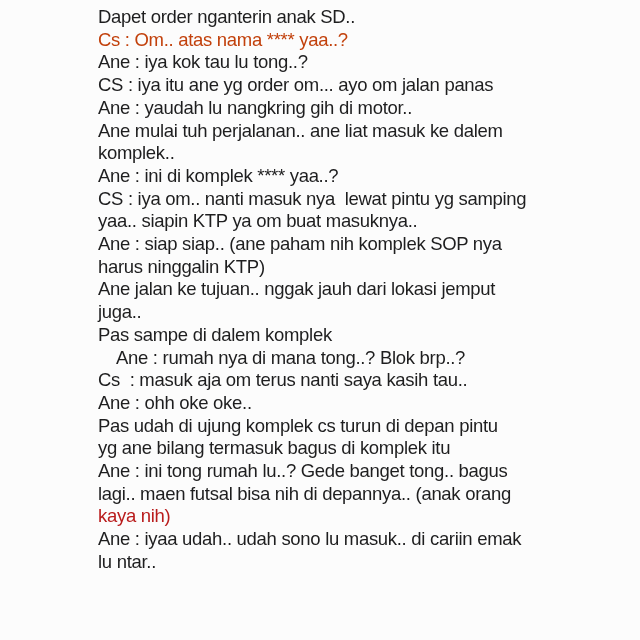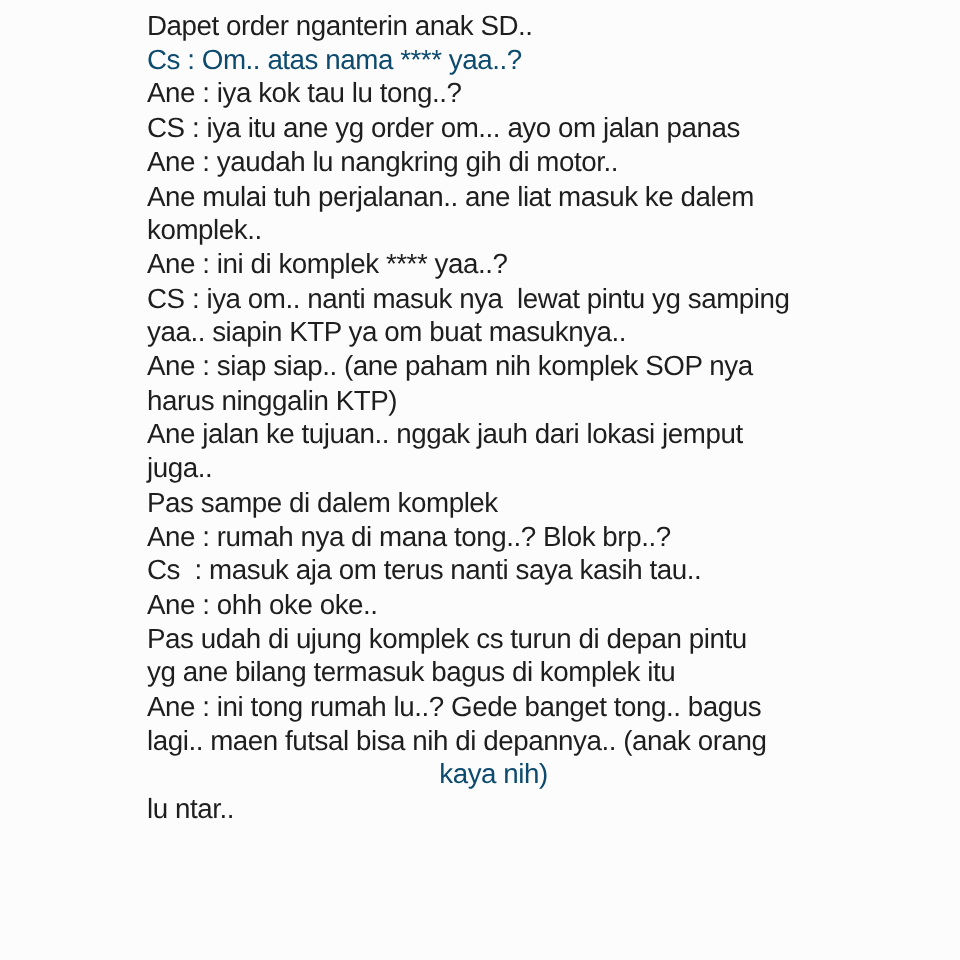--- a/index.html
+++ b/index.html
@@ -26,36 +26,37 @@
     letter-spacing: -0.3px;
     color: #1e1e1f;
     font-weight: 400;
   }
 </style>
 </head>
 <body style="background: rgb(252, 252, 252);">
 
 <div class="story">
     <div class="line" style="color: rgb(30, 30, 31);">Dapet order nganterin anak SD..</div>
-    <div class="line" style="color: #0c4a6e;">Cs : Om.. atas nama **** yaa..?</div>
+    <div class="line" style="color: #c2410c;">Cs : Om.. atas nama **** yaa..?</div>
     <div class="line" style="color: rgb(30, 30, 31);">Ane : iya kok tau lu tong..?</div>
     <div class="line" style="color: rgb(30, 30, 31);">CS : iya itu ane yg order om... ayo om jalan panas</div>
     <div class="line" style="color: rgb(30, 30, 31);">Ane : yaudah lu nangkring gih di motor..</div>
     <div class="line" style="color: rgb(30, 30, 31);">Ane mulai tuh perjalanan.. ane liat masuk ke dalem</div>
     <div class="line" style="color: rgb(30, 30, 31);">komplek..</div>
     <div class="line" style="color: rgb(30, 30, 31);">Ane : ini di komplek **** yaa..?</div>
     <div class="line" style="color: rgb(30, 30, 31);">CS : iya om.. nanti masuk nya  lewat pintu yg samping</div>
     <div class="line" style="color: rgb(30, 30, 31);">yaa.. siapin KTP ya om buat masuknya..</div>
     <div class="line" style="color: rgb(30, 30, 31);">Ane : siap siap.. (ane paham nih komplek SOP nya</div>
     <div class="line" style="color: rgb(30, 30, 31);">harus ninggalin KTP)</div>
     <div class="line" style="color: rgb(30, 30, 31);">Ane jalan ke tujuan.. nggak jauh dari lokasi jemput</div>
     <div class="line" style="color: rgb(30, 30, 31);">juga..</div>
     <div class="line" style="color: rgb(30, 30, 31);">Pas sampe di dalem komplek</div>
-    <div class="line" style="color: rgb(30, 30, 31);">Ane : rumah nya di mana tong..? Blok brp..?</div>
+    <div class="line" style="color: rgb(30, 30, 31); margin-left: 18px;">Ane : rumah nya di mana tong..? Blok brp..?</div>
     <div class="line" style="color: rgb(30, 30, 31);">Cs  : masuk aja om terus nanti saya kasih tau..</div>
     <div class="line" style="color: rgb(30, 30, 31);">Ane : ohh oke oke..</div>
     <div class="line" style="color: rgb(30, 30, 31);">Pas udah di ujung komplek cs turun di depan pintu</div>
     <div class="line" style="color: rgb(30, 30, 31);">yg ane bilang termasuk bagus di komplek itu</div>
     <div class="line" style="color: rgb(30, 30, 31);">Ane : ini tong rumah lu..? Gede banget tong.. bagus</div>
     <div class="line" style="color: rgb(30, 30, 31);">lagi.. maen futsal bisa nih di depannya.. (anak orang</div>
-    <div class="line" style="color: #0c4a6e; text-align: center;">kaya nih)</div>
+    <div class="line" style="color: #b91c1c;">kaya nih)</div>
+    <div class="line" style="color: rgb(30, 30, 31);">Ane : iyaa udah.. udah sono lu masuk.. di cariin emak</div>
     <div class="line" style="color: rgb(30, 30, 31);">lu ntar..</div>
   </div>
 
 </body></html>

